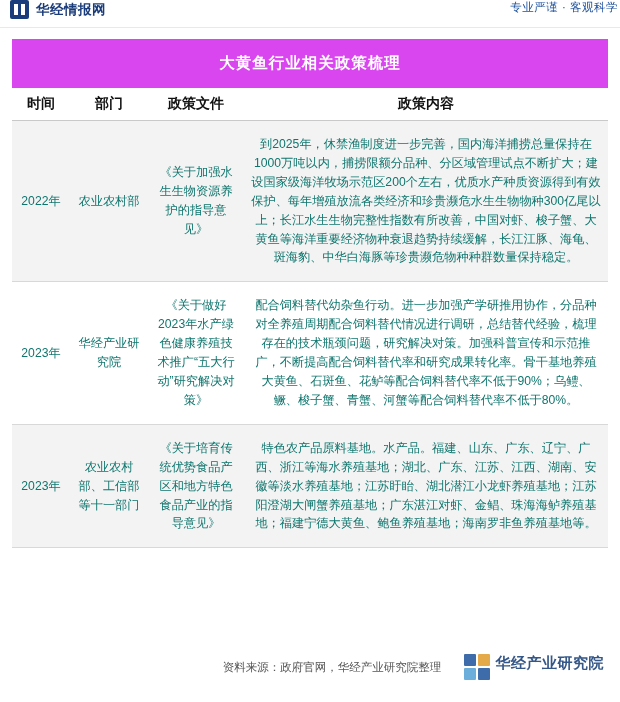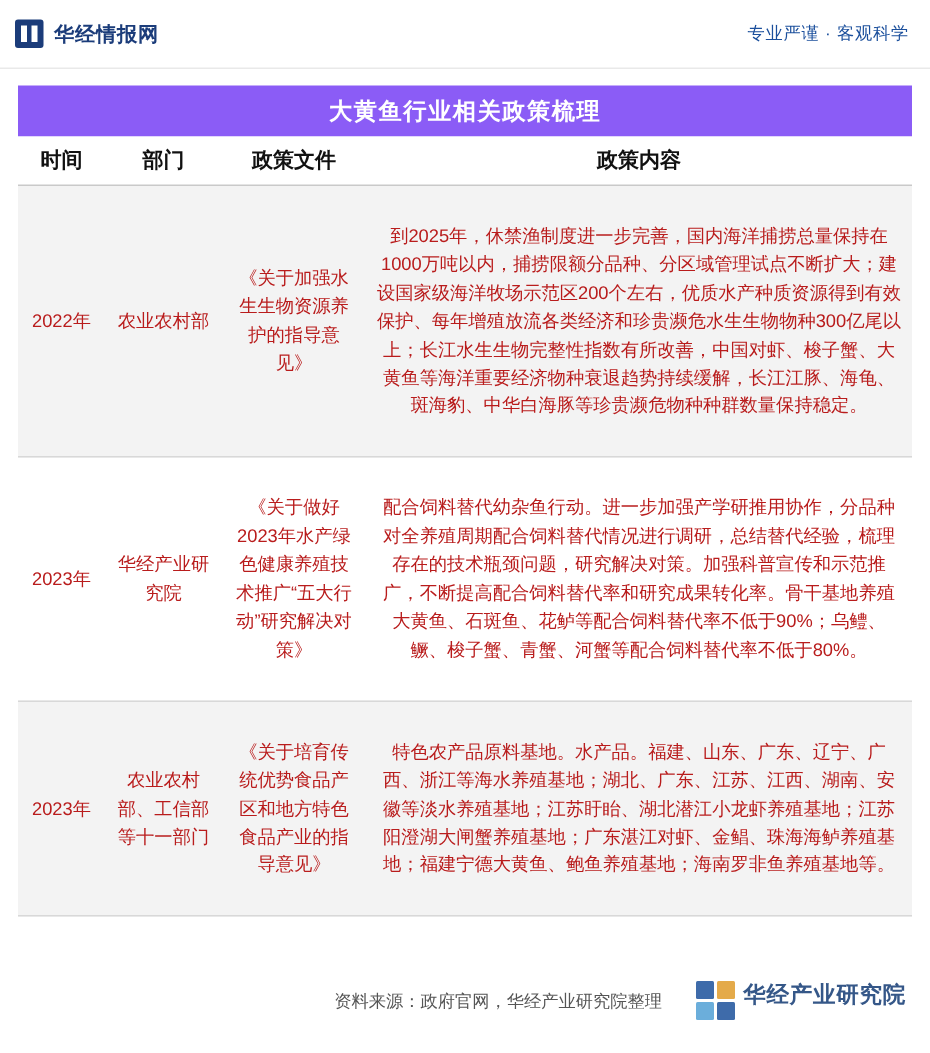--- a/index.html
+++ b/index.html
@@ -11,25 +11,25 @@
     width: 620px;
     height: 702px;
     background: #ffffff;
     font-family: "Liberation Sans", sans-serif;
     color: #1a1a1a;
     position: relative;
     overflow: hidden;
   }
   
   .topbar {
-    height: 46px;
-    display: flex;
-    align-items: center;
+    height: 28px;
+    display: flex;
+    align-items: flex-start;
     justify-content: space-between;
-    padding: 0 14px 0 10px;
+    padding: 0 2px 0 10px;
     border-bottom: 1px solid #e9e9e9;
   }
   .brand {
     display: flex;
     align-items: center;
     gap: 7px;
   }
   .brand-mark {
     width: 19px;
     height: 19px;
@@ -59,22 +59,22 @@
     letter-spacing: 0.5px;
   }
   .tagline {
     font-size: 11.5px;
     color: #1b4f9c;
     letter-spacing: 0.5px;
   }
   
   .title-band {
     margin: 11px 12px 0 12px;
-    height: 34px;
-    background: #8b5cf6;
+    height: 49px;
+    background: #d946ef;
     display: flex;
     align-items: center;
     justify-content: center;
   }
   .title-band .title-text {
     color: #ffffff;
     font-size: 15.5px;
     font-weight: bold;
     letter-spacing: 1px;
   }
@@ -91,22 +91,22 @@
     color: #111;
     padding: 7px 4px;
     border-bottom: 1px solid #c9c9c9;
     border-top: none;
     text-align: center;
     background: #ffffff;
   }
   table.policy td {
     font-size: 12.2px;
     line-height: 1.55;
-    color: #b91c1c;
-    padding: 24px 7px;
+    color: #0f766e;
+    padding: 14px 7px;
     border-bottom: 1px solid #d8d8d8;
     vertical-align: middle;
     text-align: center;
   }
   table.policy tr.row-alt td {
     background: #f3f3f3;
   }
   td.col-time { width: 58px; }
   td.col-dept { width: 78px; }
   td.col-doc  { width: 96px; }

